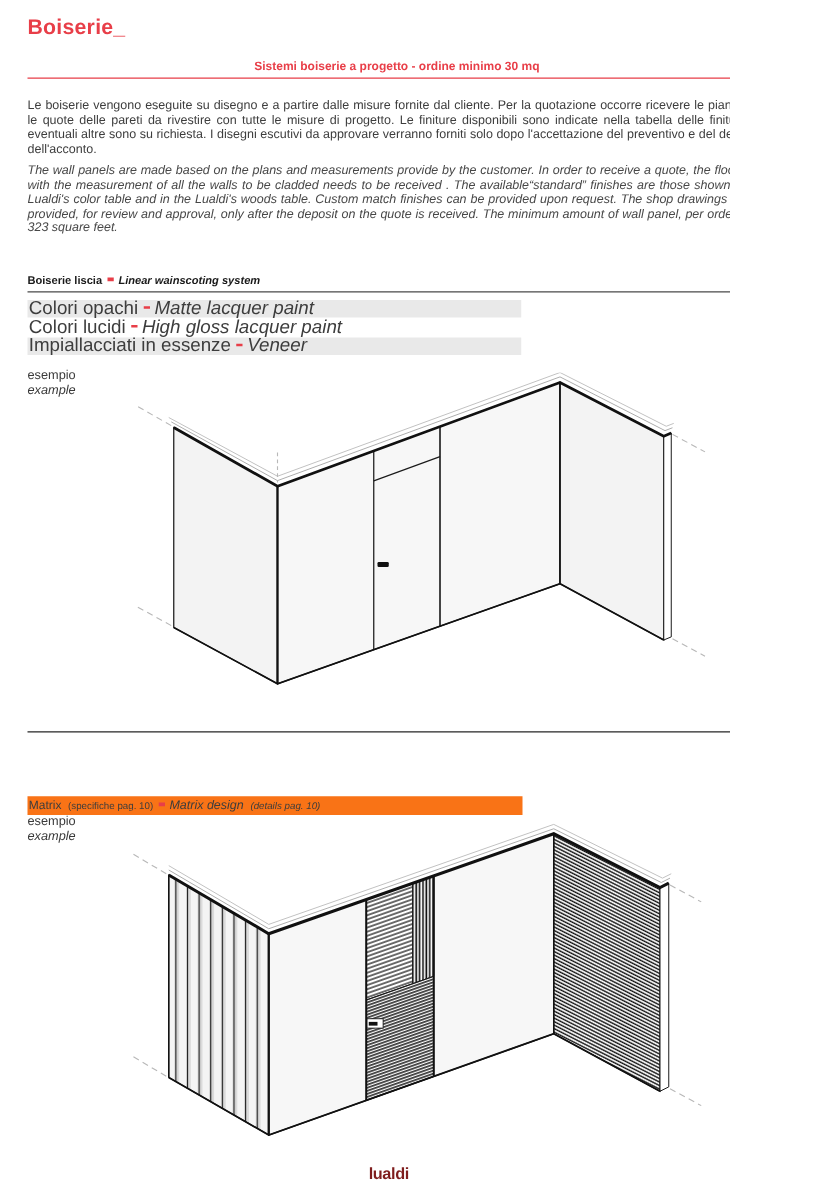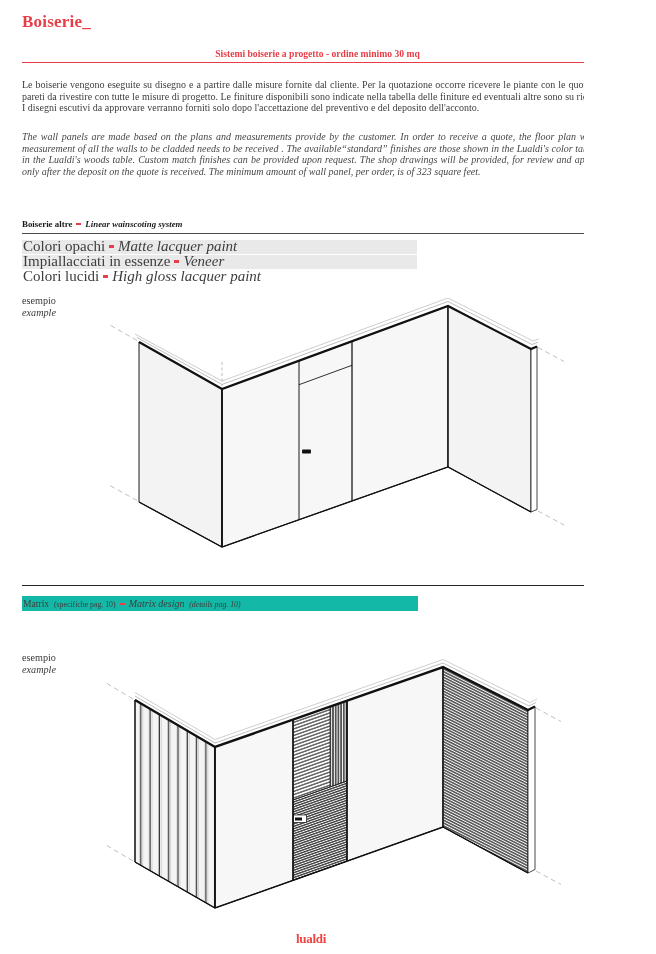--- a/index.html
+++ b/index.html
@@ -1,17 +1,17 @@
 <!DOCTYPE html>
 <html><head>
 <meta charset="utf-8">
 <style>
   html,body{margin:0;padding:0;background:#ffffff;}
   .page{position:relative;width:584px;height:954px;background:#fff;overflow:hidden;
-        font-family:Liberation Serif, serif;color:#3d3d3d;}
+        font-family:Liberation Sans, sans-serif;color:#3d3d3d;}
   .abs{position:absolute;left:22px;width:591px;}
 
   .title{top:12px;font-size:17px;font-weight:bold;color:#e83e48;letter-spacing:.2px;}
   .subhead{top:48px;border-bottom:1.8px solid #e83e48;padding-bottom:3px;
            font-size:9.6px;line-height:11px;font-weight:bold;color:#e83e48;text-align:center;}
   .subhead .sub-en{font-style:italic;}
 
   .para{margin:0;font-size:10px;line-height:11.6px;text-align:justify;color:#3d3d3d;}
   .para-it{top:79px;}
   .para-en{top:131px;font-style:italic;color:#474747;}
@@ -24,67 +24,67 @@
 
   .dash{display:inline-block;width:5px;height:2.6px;background:#e83e48;
         margin:0 4px 2px 4px;vertical-align:middle;}
 
   .finish-rows{top:240px;width:395px;}
   .finish-row{height:13.5px;line-height:13.5px;font-size:15px;margin-bottom:1.5px;
               padding-left:1px;white-space:nowrap;}
   .finish-row.grey{background:#e9e9e9;}
   .f-en{font-style:italic;}
 
-  .matrix-row{top:596px;width:395px;height:15px;line-height:15px;background:#14b8a6;
+  .matrix-row{top:637px;width:395px;height:15px;line-height:15px;background:#f97316;
               font-size:9.6px;padding-left:1px;white-space:nowrap;}
   .matrix-row .note{font-size:7.8px;}
   .matrix-row .m-en{font-style:italic;font-size:10px;}
   .matrix-row .note-en{font-style:italic;font-size:7.8px;}
 
   .example{font-size:10.2px;line-height:12.3px;color:#3a3a3a;}
   .example .ex-en{font-style:italic;}
   .example1{top:295px;}
   .example2{top:652px;}
 
   .divider{top:585px;height:1px;background:#262626;}
 
   .drawing{position:absolute;}
   #drawing1{left:100px;top:298px;width:470px;height:264px;}
   #drawing2{left:100px;top:656px;width:470px;height:262px;}
 
   .logo{top:931px;left:0;width:622px;text-align:center;font-size:13px;font-weight:bold;
-        letter-spacing:-.3px;color:#ef4444;position:absolute;}
+        letter-spacing:-.3px;color:#7f1d1d;position:absolute;}
 </style>
 </head>
 <body>
 
 <div class="page">
 
   <div class="abs title">Boiserie_</div>
 
   <div class="abs subhead">
     <div>Sistemi boiserie a progetto - ordine minimo 30 mq</div>
   </div>
 
   <p class="abs para para-it">Le boiserie vengono eseguite su disegno e a partire dalle misure fornite dal cliente. Per la quotazione occorre ricevere le piante con le quote delle pareti da rivestire con tutte le misure di progetto. Le finiture disponibili sono indicate nella tabella delle finiture ed eventuali altre sono su richiesta. I disegni escutivi da approvare verranno forniti solo dopo l'accettazione del preventivo e del deposito dell'acconto.</p>
   <p class="abs para para-en">The wall panels are made based on the plans and measurements provide by the customer. In order to receive a quote, the floor plan with the measurement of all the walls to be cladded needs to be received . The available“standard” finishes are those shown in the Lualdi's color table and in the Lualdi's woods table. Custom match finishes can be provided upon request. The shop drawings will be provided, for review and approval, only after the deposit on the quote is received. The minimum amount of wall panel, per order, is of 323 square feet.</p>
 
   <div class="abs sec-heading sec1-heading">
-    <span class="h-it">Boiserie altre</span><span class="dash"></span><span class="h-en">Linear wainscoting system</span>
+    <span class="h-it">Boiserie liscia</span><span class="dash"></span><span class="h-en">Linear wainscoting system</span>
   </div>
 
   <div class="abs finish-rows">
     <div class="finish-row grey">
       <span class="f-it">Colori opachi</span><span class="dash"></span><span class="f-en">Matte lacquer paint</span>
     </div>
+    <div class="finish-row">
+      <span class="f-it">Colori lucidi</span><span class="dash"></span><span class="f-en">High gloss lacquer paint</span>
+    </div>
     <div class="finish-row grey">
       <span class="f-it">Impiallacciati in essenze</span><span class="dash"></span><span class="f-en">Veneer</span>
-    </div>
-    <div class="finish-row">
-      <span class="f-it">Colori lucidi</span><span class="dash"></span><span class="f-en">High gloss lacquer paint</span>
     </div>
   </div>
 
   <div class="abs example example1">
     <div>esempio</div>
     <div class="ex-en">example</div>
   </div>
 
   <svg id="drawing1" class="drawing" viewBox="100 298 470 264">
 

